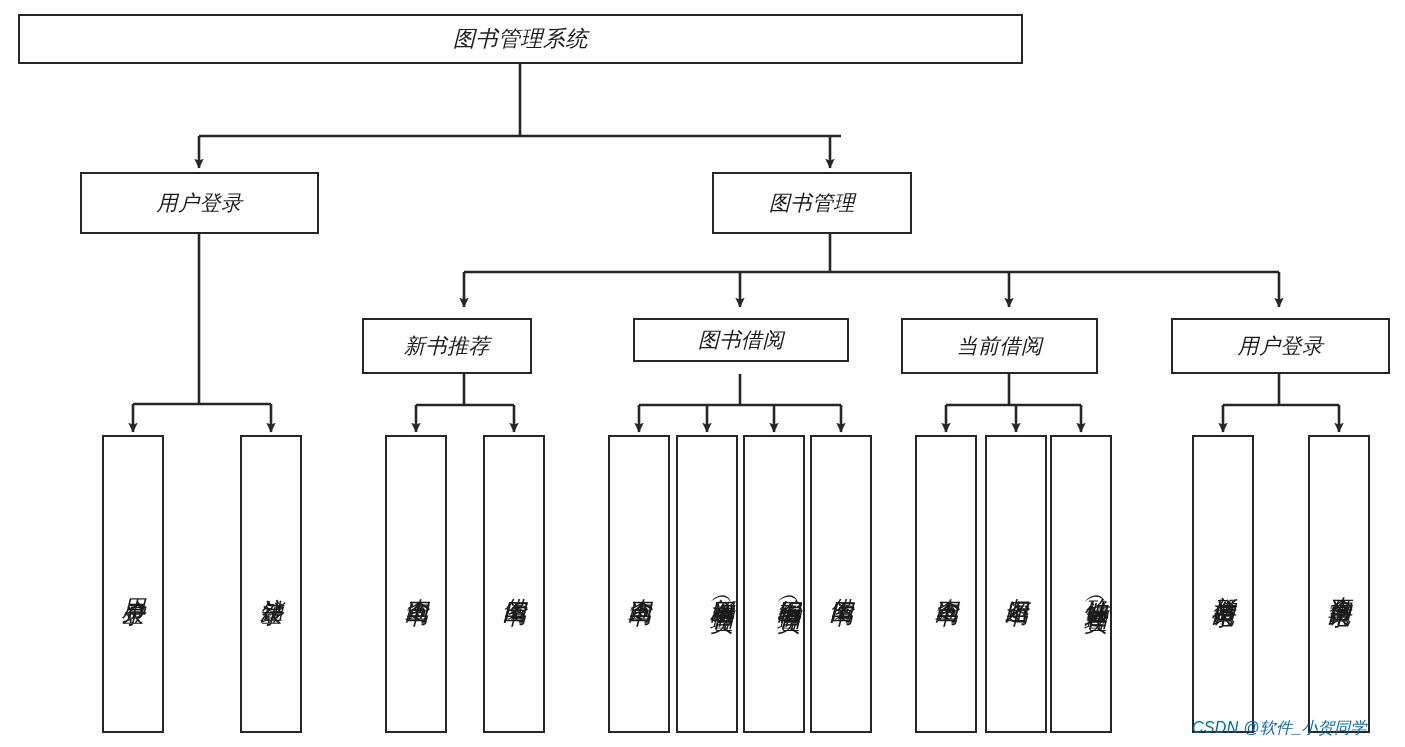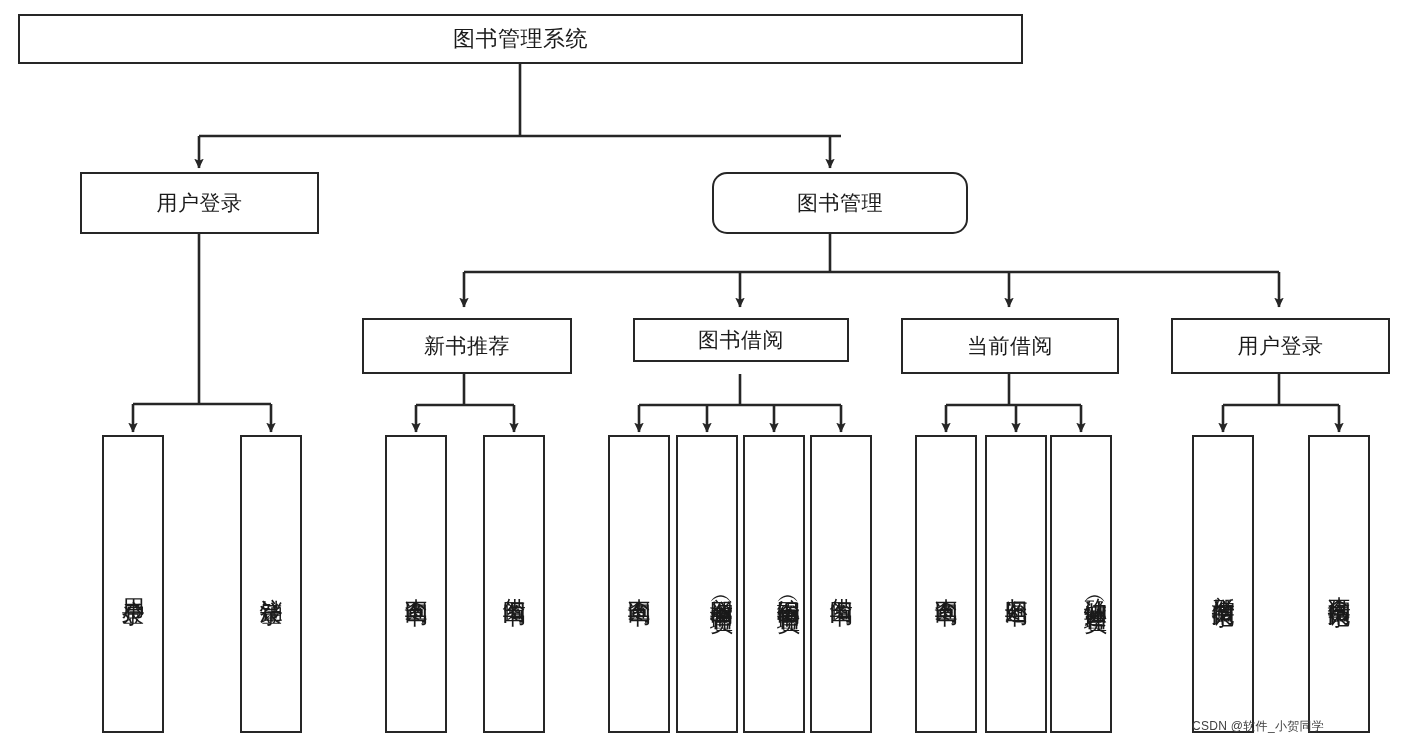--- a/index.html
+++ b/index.html
@@ -10,20 +10,21 @@
   }
   body {
     font-family: "Liberation Sans", "DejaVu Sans", sans-serif;
   }
   #diagram-root {
     position: relative;
     width: 1405px;
     height: 747px;
     background: #ffffff;
     overflow: hidden;
+    font-style: italic;
   }
   #edge-layer {
     position: absolute;
     left: 0;
     top: 0;
     width: 1405px;
     height: 747px;
     pointer-events: none;
   }
   .node {
@@ -56,22 +57,22 @@
     justify-content: center;
     padding-top: 10px;
     white-space: normal;
   }
   .node.vertical.mid {
     align-items: center;
     padding-top: 0;
   }
   .watermark {
     position: absolute;
-    font-size: 12px;
-    color: #404040;
+    font-size: 16px;
+    color: #0369a1;
     white-space: nowrap;
     z-index: 5;
     letter-spacing: 0.3px;
   }
 </style>
 </head>
 <body>
 
 <div id="diagram-root">
 
@@ -127,33 +128,33 @@
   </svg>
 
   <div class="node horizontal root" style="left:18px; top:14px; width:1005px; height:50px;">
     <span>图书管理系统</span>
   </div>
 
   <div class="node horizontal" style="left:80px; top:172px; width:239px; height:62px;">
     <span>用户登录</span>
   </div>
 
-  <div class="node horizontal" style="left:712px; top:172px; width:256px; height:62px;border-radius:15px;">
+  <div class="node horizontal" style="left:712px; top:172px; width:200px; height:62px;">
     <span>图书管理</span>
   </div>
 
-  <div class="node horizontal" style="left:362px; top:318px; width:210px; height:56px;">
+  <div class="node horizontal" style="left:362px; top:318px; width:170px; height:56px;">
     <span>新书推荐</span>
   </div>
 
   <div class="node horizontal" style="left:633px; top:318px; width:216px; height:44px;">
     <span>图书借阅</span>
   </div>
 
-  <div class="node horizontal" style="left:901px; top:318px; width:218px; height:56px;">
+  <div class="node horizontal" style="left:901px; top:318px; width:197px; height:56px;">
     <span>当前借阅</span>
   </div>
 
   <div class="node horizontal" style="left:1171px; top:318px; width:219px; height:56px;">
     <span>用户登录</span>
   </div>
 
   <div class="node vertical mid" style="left:102px; top:435px; width:62px; height:298px;">
     <span>用户登录</span>
   </div>

